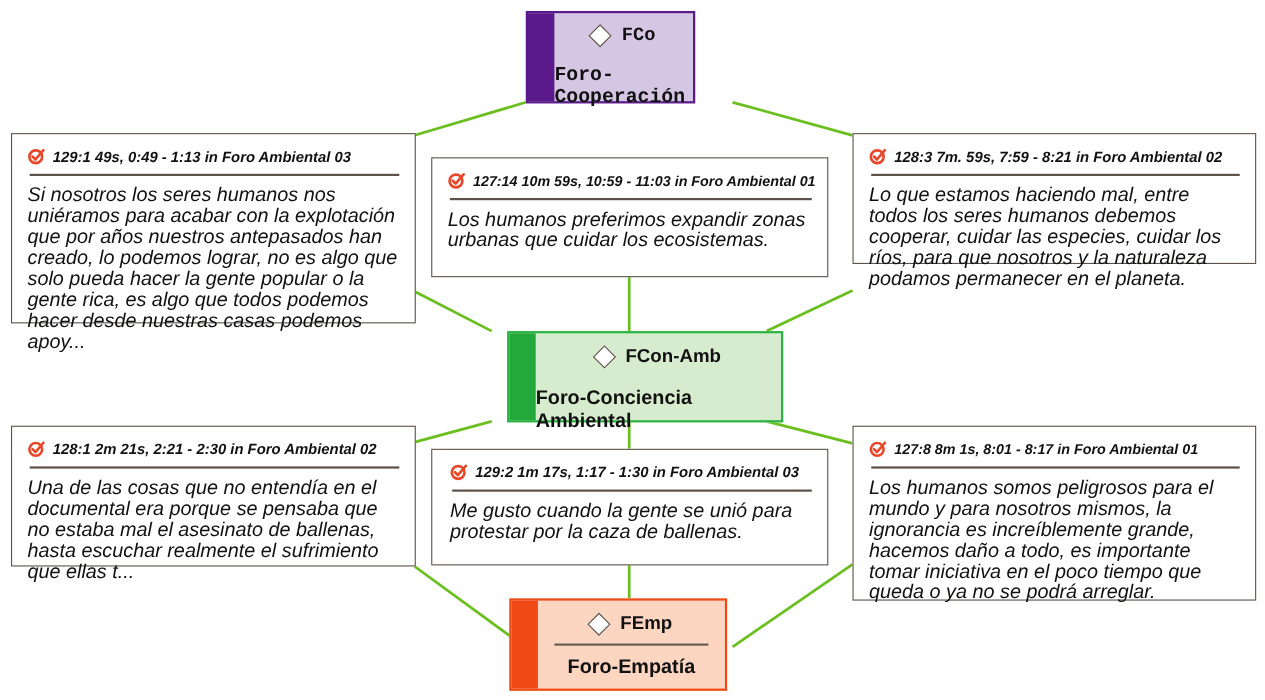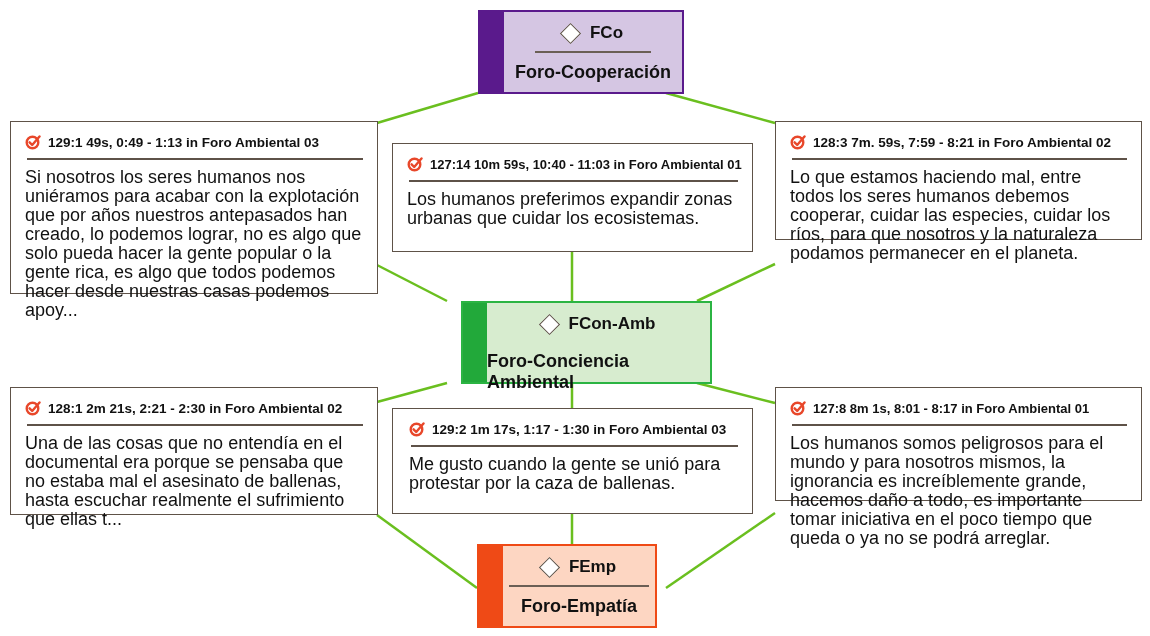--- a/index.html
+++ b/index.html
@@ -11,21 +11,21 @@
   .code-node .inner { position:absolute; left:24px; right:0; top:0; bottom:0;
                       display:flex; flex-direction:column; align-items:center; }
   .code-node .head { display:flex; align-items:center; gap:8px; margin-top:11px;
                      font-weight:bold; font-size:17px; }
   .diamond { width:13px; height:13px; background:#fff; border:1.5px solid #5a4f44;
              transform:rotate(45deg); margin-right:4px; }
   .code-node .sep { width:116px; height:2px; background:#6b5f55; margin-top:8px; }
   .code-node .name { margin-top:9px; font-weight:bold; font-size:18px; }
 
   .quote { position:absolute; box-sizing:border-box; background:#fff;
-           border:1.5px solid #5e5248; padding:12px 14px 8px 14px; }
+           border:1.5px solid #5e5248; padding:12px 14px 8px 14px;font-style:italic; }
   .quote .qhead { display:flex; align-items:center; gap:7px; font-weight:bold; font-size:13.5px; white-space:nowrap; }
   .check { width:16px; height:16px; flex:0 0 16px; }
   .quote .qsep { height:2px; background:#5e5248; margin:8px 0 8px 2px; }
   .quote .qtext { font-size:18px; line-height:19px; }
 </style>
 </head>
 <body>
 
 <svg class="edges">
   <line x1="478" y1="93" x2="377" y2="123" stroke="#6abf1f" stroke-width="2.5"></line>
@@ -34,21 +34,21 @@
   <line x1="572" y1="301" x2="572" y2="251" stroke="#6abf1f" stroke-width="2.5"></line>
   <line x1="697" y1="301" x2="775" y2="264" stroke="#6abf1f" stroke-width="2.5"></line>
   <line x1="447" y1="383" x2="377" y2="402" stroke="#6abf1f" stroke-width="2.5"></line>
   <line x1="572" y1="383" x2="572" y2="408" stroke="#6abf1f" stroke-width="2.5"></line>
   <line x1="697" y1="383" x2="775" y2="403" stroke="#6abf1f" stroke-width="2.5"></line>
   <line x1="477" y1="588" x2="377" y2="515" stroke="#6abf1f" stroke-width="2.5"></line>
   <line x1="572" y1="544" x2="572" y2="513" stroke="#6abf1f" stroke-width="2.5"></line>
   <line x1="666" y1="588" x2="775" y2="513" stroke="#6abf1f" stroke-width="2.5"></line>
 </svg>
 
-<div class="code-node" id="node-cooperation" style="left: 478px; top: 10px; width: 206px; height: 84px; border-color: rgb(90, 26, 140); background: rgb(213, 198, 227);">
+<div class="code-node" id="node-cooperation" style="left: 478px; top: 10px; width: 154px; height: 84px; border-color: rgb(90, 26, 140); background: rgb(213, 198, 227); font-family: Liberation Mono, monospace;">
   <div class="strip" style="background: rgb(90, 26, 140);"></div>
   <div class="inner">
     <div class="head">
       <span class="diamond"></span>
       <span>FCo</span>
     </div>
     <div class="sep"></div>
     <div class="name">Foro-Cooperación</div>
   </div>
 </div>
@@ -58,21 +58,21 @@
   <div class="inner">
     <div class="head">
       <span class="diamond"></span>
       <span>FCon-Amb</span>
     </div>
     <div class="sep" style="width:196px;"></div>
     <div class="name">Foro-Conciencia Ambiental</div>
   </div>
 </div>
 
-<div class="code-node" id="node-empathy" style="left: 477px; top: 544px; width: 180px; height: 84px; border-color: rgb(239, 74, 22); background: rgb(253, 214, 194);">
+<div class="code-node" id="node-empathy" style="left: 463px; top: 544px; width: 198px; height: 84px; border-color: rgb(239, 74, 22); background: rgb(253, 214, 194);">
   <div class="strip" style="background: rgb(239, 74, 22);"></div>
   <div class="inner">
     <div class="head">
       <span class="diamond"></span>
       <span>FEmp</span>
     </div>
     <div class="sep" style="width:140px;"></div>
     <div class="name">Foro-Empatía</div>
   </div>
 </div>
@@ -88,21 +88,21 @@
   <div class="qsep"></div>
   <div class="qtext">Si nosotros los seres humanos nos uniéramos para acabar con la explotación que por años nuestros antepasados han creado, lo podemos lograr, no es algo que solo pueda hacer la gente popular o la gente rica, es algo que todos podemos hacer desde nuestras casas podemos apoy...</div>
 </div>
 
 <div class="quote" style="left: 392px; top: 143px; width: 361px; height: 109px; border-color: rgb(94, 82, 72);">
   <div class="qhead" style="font-size:13px;">
     <svg class="check" viewBox="0 0 16 16">
         <circle cx="7.5" cy="8.5" r="5.8" fill="none" stroke-width="2.4" stroke="#e8472a"></circle>
         <path d="M4.6 8.3 L7.2 11 L14.5 2.5" fill="none" stroke-width="2.4" stroke-linecap="round" stroke-linejoin="round" stroke="#e8472a"></path>
       </svg>
-    <span>127:14 10m 59s, 10:40 - 11:03 in Foro Ambiental 01</span>
+    <span>127:14 10m 59s, 10:59 - 11:03 in Foro Ambiental 01</span>
   </div>
   <div class="qsep"></div>
   <div class="qtext">Los humanos preferimos expandir zonas urbanas que cuidar los ecosistemas.</div>
 </div>
 
 <div class="quote" style="left: 775px; top: 121px; width: 367px; height: 119px; border-color: rgb(94, 82, 72);">
   <div class="qhead">
     <svg class="check" viewBox="0 0 16 16">
         <circle cx="7.5" cy="8.5" r="5.8" fill="none" stroke-width="2.4" stroke="#e8472a"></circle>
         <path d="M4.6 8.3 L7.2 11 L14.5 2.5" fill="none" stroke-width="2.4" stroke-linecap="round" stroke-linejoin="round" stroke="#e8472a"></path>
@@ -130,21 +130,21 @@
     <svg class="check" viewBox="0 0 16 16">
         <circle cx="7.5" cy="8.5" r="5.8" fill="none" stroke-width="2.4" stroke="#e8472a"></circle>
         <path d="M4.6 8.3 L7.2 11 L14.5 2.5" fill="none" stroke-width="2.4" stroke-linecap="round" stroke-linejoin="round" stroke="#e8472a"></path>
       </svg>
     <span>129:2 1m 17s, 1:17 - 1:30 in Foro Ambiental 03</span>
   </div>
   <div class="qsep"></div>
   <div class="qtext">Me gusto cuando la gente se unió para protestar por la caza de ballenas.</div>
 </div>
 
-<div class="quote" style="left: 775px; top: 387px; width: 367px; height: 114px; border-color: rgb(94, 82, 72);">
+<div class="quote" style="left: 775px; top: 387px; width: 367px; height: 159px; border-color: rgb(94, 82, 72);">
   <div class="qhead" style="font-size:13px;">
     <svg class="check" viewBox="0 0 16 16">
         <circle cx="7.5" cy="8.5" r="5.8" fill="none" stroke-width="2.4" stroke="#e8472a"></circle>
         <path d="M4.6 8.3 L7.2 11 L14.5 2.5" fill="none" stroke-width="2.4" stroke-linecap="round" stroke-linejoin="round" stroke="#e8472a"></path>
       </svg>
     <span>127:8 8m 1s, 8:01 - 8:17 in Foro Ambiental 01</span>
   </div>
   <div class="qsep"></div>
   <div class="qtext">Los humanos somos peligrosos para el mundo y para nosotros mismos, la ignorancia es increíblemente grande, hacemos daño a todo, es importante tomar iniciativa en el poco tiempo que queda o ya no se podrá arreglar.</div>
 </div>

